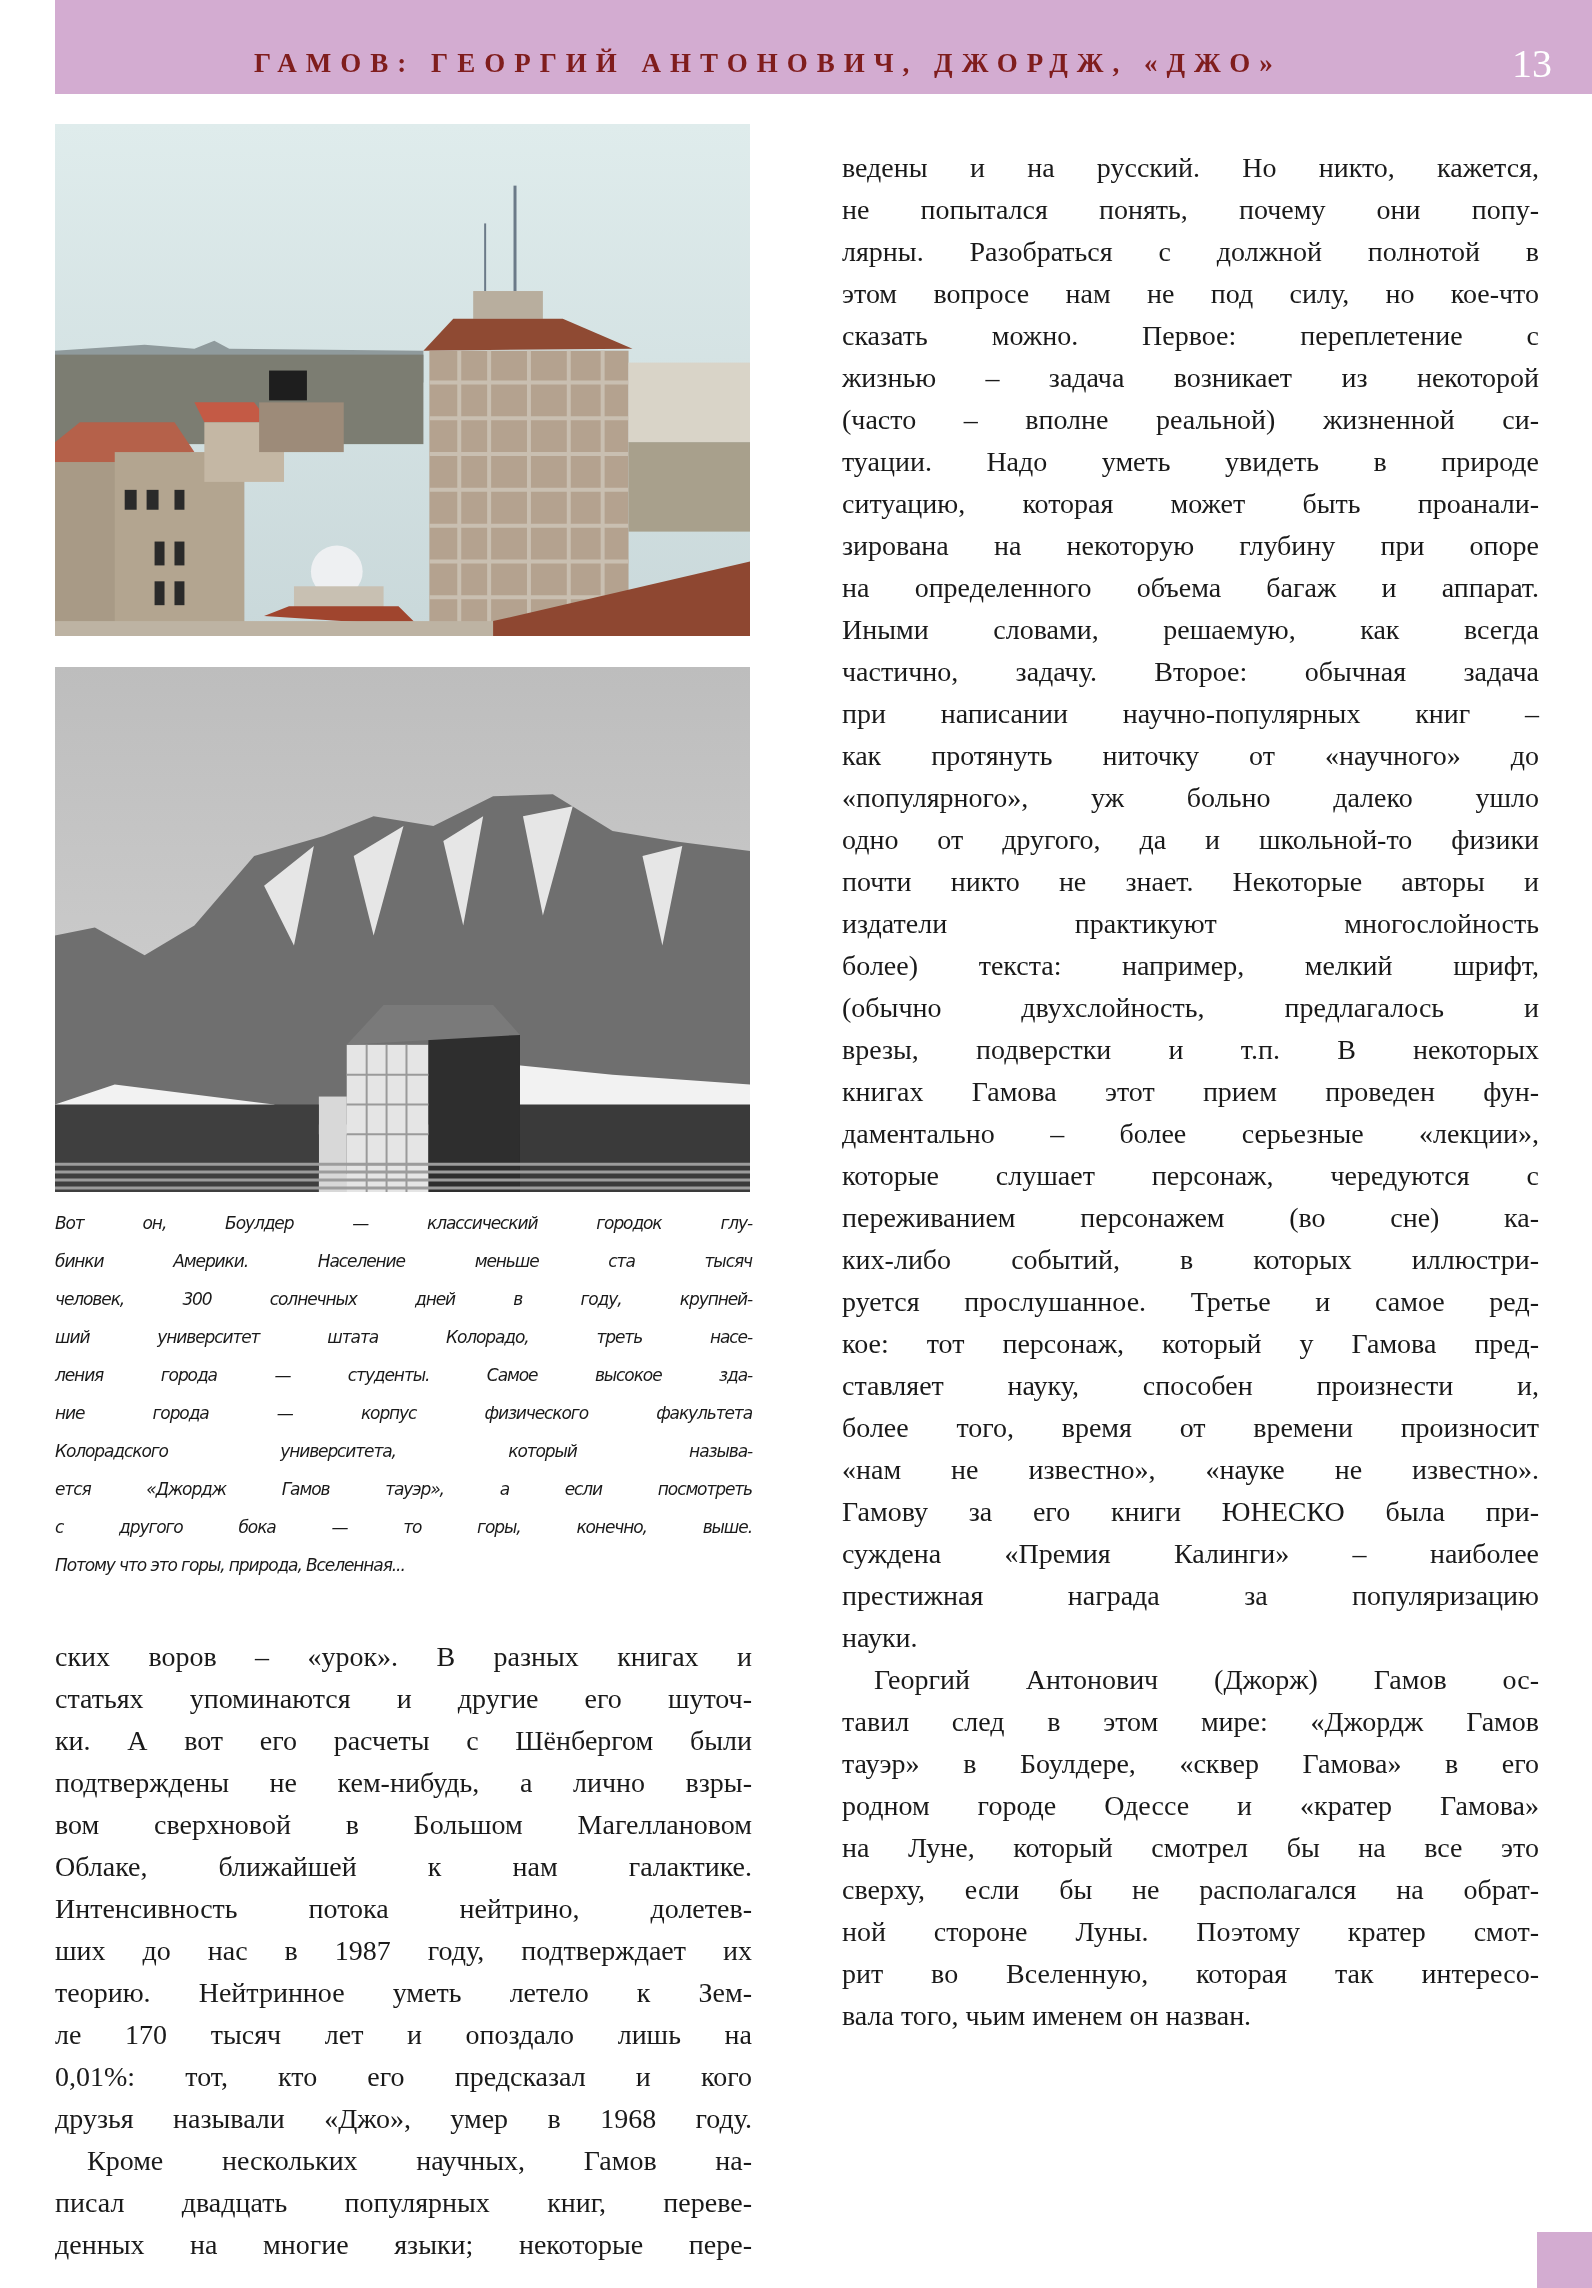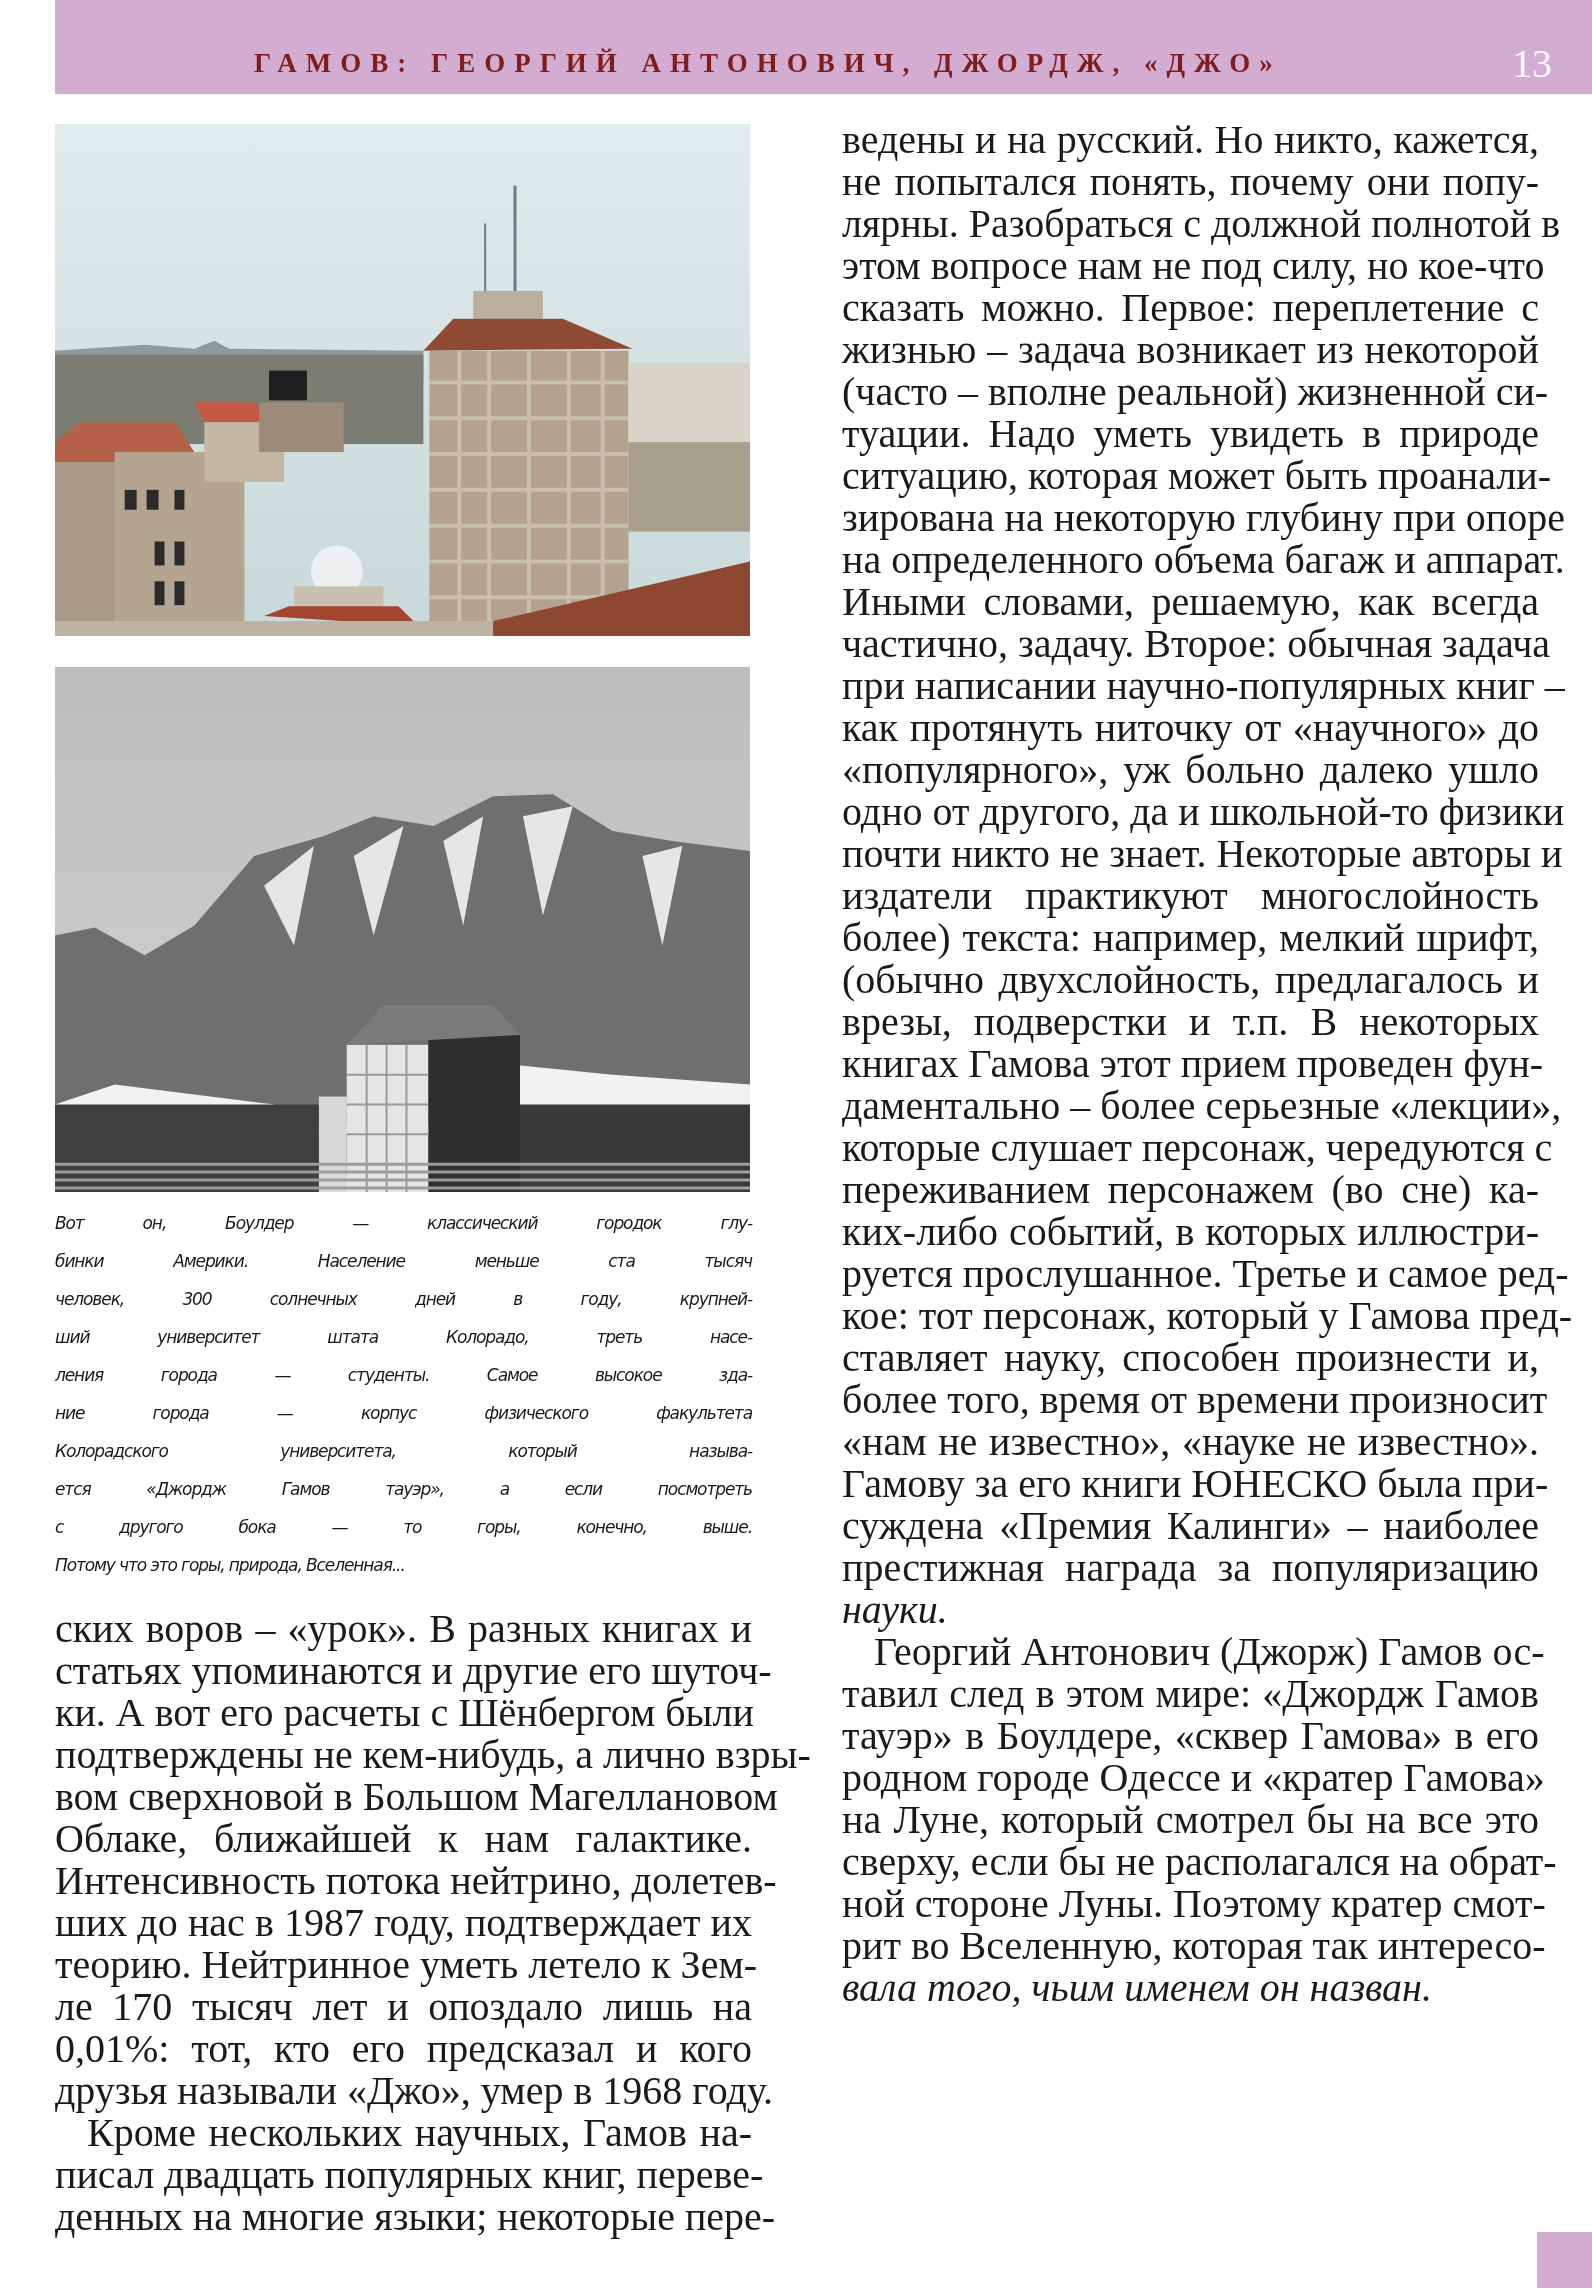--- a/index.html
+++ b/index.html
@@ -30,27 +30,27 @@
     position: absolute; left: 55px; top: 1204px; width: 697px;
     font-family: "DejaVu Sans", sans-serif; font-style: italic;
     font-size: 17px; line-height: 38px; color: #1a1a1a;
     letter-spacing: -1.1px;
   }
   .caption .ln { display: block; white-space: nowrap; text-align: justify; text-align-last: justify; }
   .caption .ln.last { text-align-last: left; }
 
   .body-col {
     position: absolute;
-    font-family: "Liberation Serif", serif; font-size: 40px;
-    line-height: 42px; color: #1a1a1a;
+    font-family: "Liberation Serif", serif; font-size: 28px;
+    line-height: 42px; color: #1a1a1a; margin-top: 28px;
   }
   .col-left { left: 55px; top: 1608px; width: 697px; }
   .col-right { left: 842px; top: 119px; width: 697px; }
   .body-col .ln { display: block; white-space: nowrap; text-align: justify; text-align-last: justify; }
-  .body-col .ln.last { text-align-last: left; font-style: italic; }
+  .body-col .ln.last { text-align-last: left; }
   .body-col .ln.indent { padding-left: 32px; }
 
   .corner-accent {
     position: absolute; left: 1537px; top: 2232px; width: 55px; height: 57px;
     background: #d3acd1;
   }
 </style>
 </head>
 <body>
 

